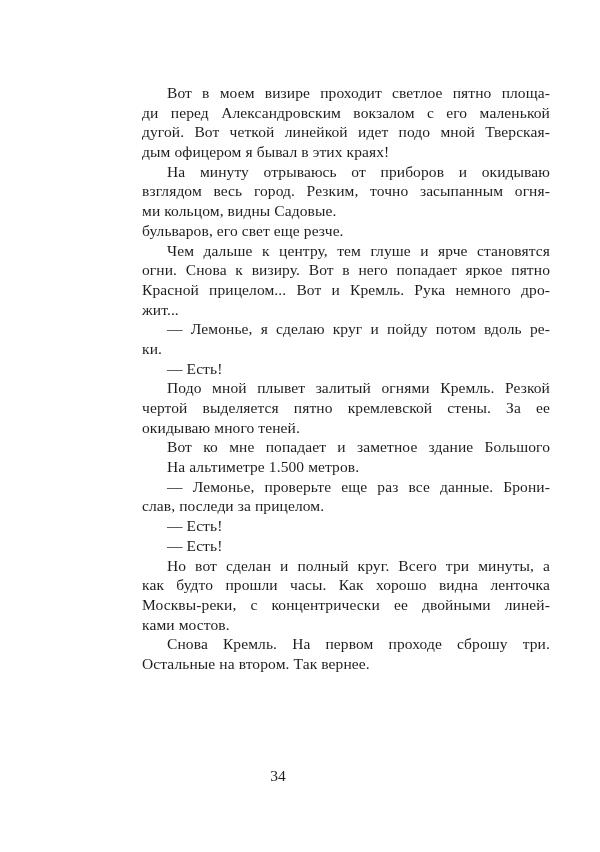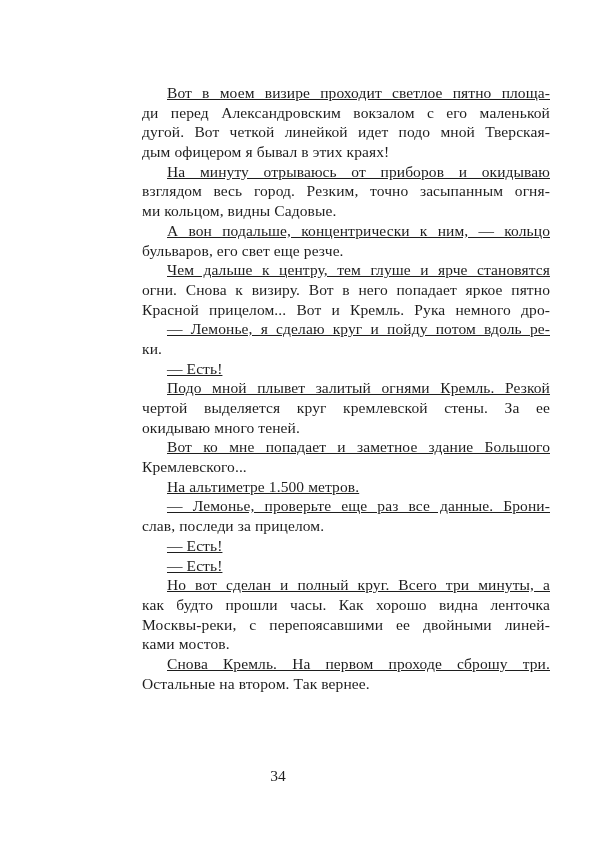--- a/index.html
+++ b/index.html
@@ -33,21 +33,20 @@
     text-align-last: justify;
     height: 19.7px;
     overflow: hidden;
     white-space: normal;
   }
   .line.last {
     text-align-last: left;
   }
   .line.indent {
     text-indent: 25px;
-    text-decoration: underline;
   }
   .page-number {
     position: absolute;
     top: 766px;
     left: 0;
     width: 556px;
     text-align: center;
     font-size: 15.5px;
     line-height: 19.7px;
   }
@@ -57,39 +56,38 @@
 
 <div class="book-page" style="background: rgb(255, 255, 255); color: rgb(30, 30, 30);">
   <div class="text-block">
       <div class="line indent">Вот в моем визире проходит светлое пятно площа-</div>
       <div class="line">ди перед Александровским вокзалом с его маленькой</div>
       <div class="line">дугой. Вот четкой линейкой идет подо мной Тверская-</div>
       <div class="line last">дым офицером я бывал в этих краях!</div>
       <div class="line indent">На минуту отрываюсь от приборов и окидываю</div>
       <div class="line">взглядом весь город. Резким, точно засыпанным огня-</div>
       <div class="line last">ми кольцом, видны Садовые.</div>
-      <div class="line indent">А вон подальше, концентрически к ним, — кольцо</div>
       <div class="line last">бульваров, его свет еще резче.</div>
       <div class="line indent">Чем дальше к центру, тем глуше и ярче становятся</div>
       <div class="line">огни. Снова к визиру. Вот в него попадает яркое пятно</div>
       <div class="line">Красной прицелом... Вот и Кремль. Рука немного дро-</div>
+      <div class="line last">жит...</div>
       <div class="line indent">— Лемонье, я сделаю круг и пойду потом вдоль ре-</div>
       <div class="line last">ки.</div>
       <div class="line indent last">— Есть!</div>
       <div class="line indent">Подо мной плывет залитый огнями Кремль. Резкой</div>
-      <div class="line">чертой выделяется круг кремлевской стены. За ее</div>
+      <div class="line">чертой выделяется пятно кремлевской стены. За ее</div>
       <div class="line last">окидываю много теней.</div>
       <div class="line indent">Вот ко мне попадает и заметное здание Большого</div>
-      <div class="line last">Кремлевского...</div>
       <div class="line indent last">На альтиметре 1.500 метров.</div>
       <div class="line indent">— Лемонье, проверьте еще раз все данные. Брони-</div>
       <div class="line last">слав, последи за прицелом.</div>
       <div class="line indent last">— Есть!</div>
       <div class="line indent last">— Есть!</div>
       <div class="line indent">Но вот сделан и полный круг. Всего три минуты, а</div>
       <div class="line">как будто прошли часы. Как хорошо видна ленточка</div>
-      <div class="line">Москвы-реки, с перепоясавшими ее двойными линей-</div>
+      <div class="line">Москвы-реки, с концентрически ее двойными линей-</div>
       <div class="line last">ками мостов.</div>
       <div class="line indent">Снова Кремль. На первом проходе сброшу три.</div>
       <div class="line last">Остальные на втором. Так вернее.</div>
     </div>
   <div class="page-number">34</div>
 </div>
 
 </body></html>

